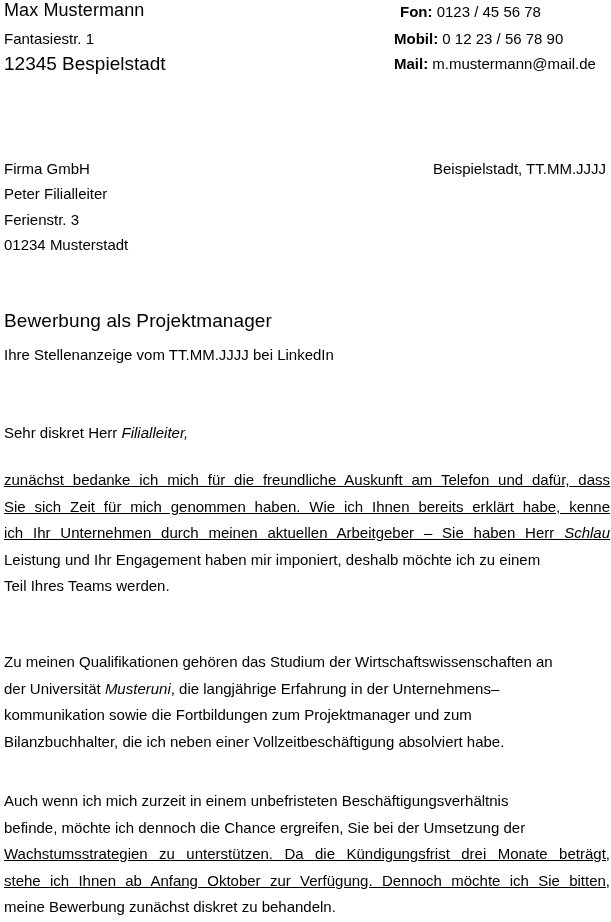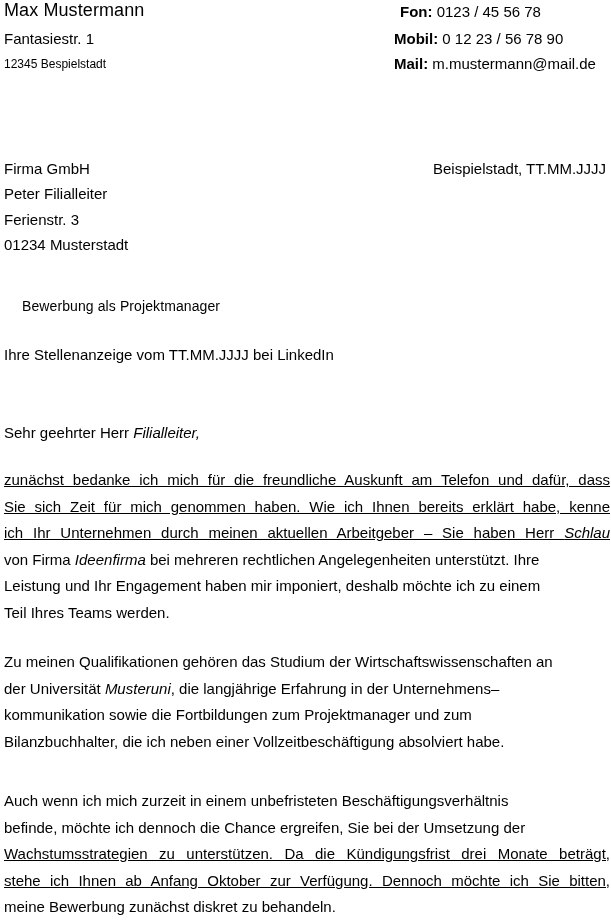--- a/index.html
+++ b/index.html
@@ -27,24 +27,23 @@
     .line {
       font-size: 15px;
       line-height: 18px;
     }
     .contact {
       font-size: 15px;
       line-height: 18px;
     }
     .contact .lbl { font-weight: bold; }
     .subject {
-      left: 4px; top: 298px;
-      font-size: 14px;
+      left: 4px; top: 310px;
+      font-size: 19px;
       letter-spacing: 0.1px;
-      margin-left: 18px;
     }
     .para {
       position: absolute;
       left: 4px;
       width: 606px;
       font-size: 15px;
       line-height: 26.5px;
     }
     .para .ln { display: block; white-space: nowrap; }
     .para .justify {
@@ -52,21 +51,21 @@
       text-align-last: justify;
       text-decoration: underline;
     }
     i { font-style: italic; }
   </style>
 </head>
 <body>
 
 <div class="abs sender-name">Max Mustermann</div>
 <div class="abs line" style="left:4px; top:30px;">Fantasiestr. 1</div>
-<div class="abs line" style="left:4px; top:55px; font-size:12px;">12345 Bespielstadt</div>
+<div class="abs line" style="left:4px; top:55px; font-size:19px;">12345 Bespielstadt</div>
 
 <div class="abs contact" style="left:400px; top:3px;">
   <span class="lbl">Fon:</span>
   <span>0123 / 45 56 78</span>
 </div>
 <div class="abs contact" style="left:394px; top:30px;">
   <span class="lbl">Mobil:</span>
   <span>0 12 23 / 56 78 90</span>
 </div>
 <div class="abs contact" style="left:394px; top:55px;">
@@ -78,28 +77,27 @@
 <div class="abs line" style="left:4px; top:185px;">Peter Filialleiter</div>
 <div class="abs line" style="left:4px; top:211px;">Ferienstr. 3</div>
 <div class="abs line" style="left:4px; top:236px;">01234 Musterstadt</div>
 
 <div class="abs line" style="left:389px; top:160px;margin-left:44px;">Beispielstadt, TT.MM.JJJJ</div>
 
 <div class="abs subject">Bewerbung als Projektmanager</div>
 <div class="abs line" style="left:4px; top:346px;">Ihre Stellenanzeige vom TT.MM.JJJJ bei LinkedIn</div>
 
 <div class="abs line" style="left:4px; top:424px;">
-  <span>Sehr geehrter Herr </span><i>Filialleiter,</i>
+  <span>Sehr diskret Herr </span><i>Filialleiter,</i>
 </div>
 
 <div class="para" style="top:467px;">
   <span class="ln justify">zunächst bedanke ich mich für die freundliche Auskunft am Telefon und dafür, dass</span>
   <span class="ln justify">Sie sich Zeit für mich genommen haben. Wie ich Ihnen bereits erklärt habe, kenne</span>
   <span class="ln justify"><span>ich Ihr Unternehmen durch meinen aktuellen Arbeitgeber – Sie haben Herr </span><i>Schlau</i></span>
-  <span class="ln"><span>von Firma </span><i>Ideenfirma</i><span> bei mehreren rechtlichen Angelegenheiten unterstützt. Ihre</span></span>
   <span class="ln">Leistung und Ihr Engagement haben mir imponiert, deshalb möchte ich zu einem</span>
   <span class="ln">Teil Ihres Teams werden.</span>
 </div>
 
 <div class="para" style="top:649px;">
   <span class="ln">Zu meinen Qualifikationen gehören das Studium der Wirtschaftswissenschaften an</span>
   <span class="ln"><span>der Universität </span><i>Musteruni</i><span>, die langjährige Erfahrung in der Unternehmens–</span></span>
   <span class="ln">kommunikation sowie die Fortbildungen zum Projektmanager und zum</span>
   <span class="ln">Bilanzbuchhalter, die ich neben einer Vollzeitbeschäftigung absolviert habe.</span>
 </div>

